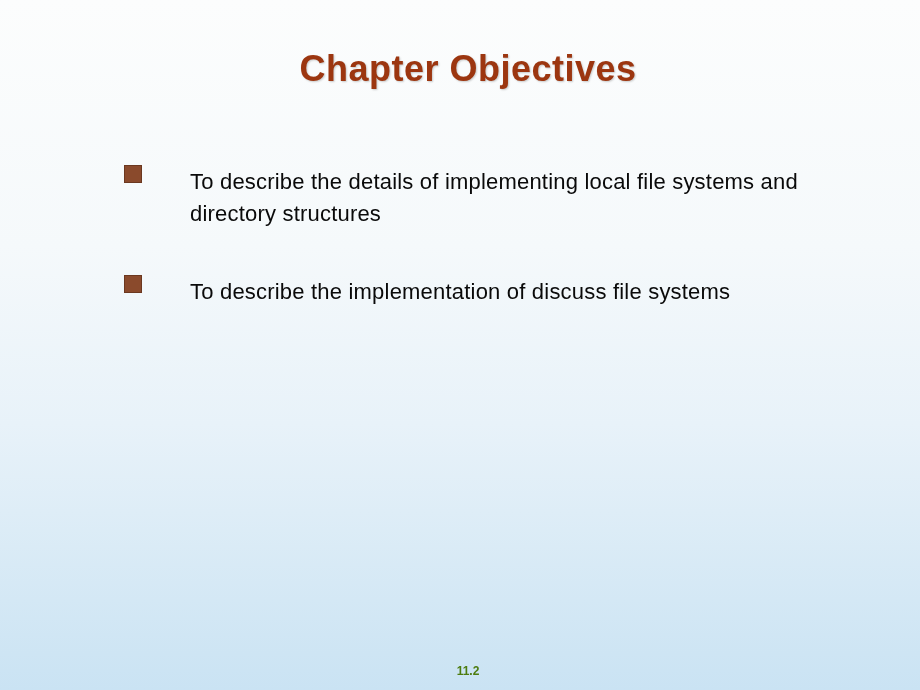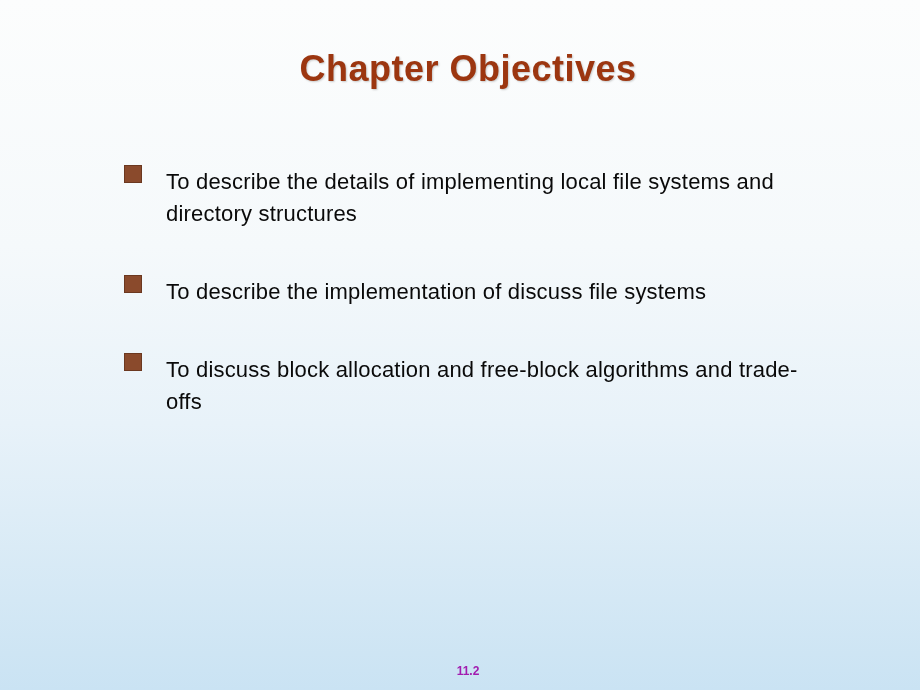--- a/index.html
+++ b/index.html
@@ -24,20 +24,21 @@
       text-shadow: 1px 1px 2px rgba(0,0,0,0.2);
       letter-spacing: 0.5px;
     }
     .content {
       padding: 52px 90px 0 100px;
     }
     .bullet-item {
       display: flex;
       align-items: flex-start;
       margin-bottom: 14px;
+      gap: 24px;
     }
     .bullet-marker {
       width: 13px;
       height: 13px;
       background-color: #8a4a2c;
       border: 1px solid #6b3820;
       flex-shrink: 0;
       margin-top: 7px;
       margin-right: 16px;
     }
@@ -47,36 +48,32 @@
       line-height: 1.45;
       letter-spacing: 0.2px;
     }
     .page-number {
       position: absolute;
       bottom: 12px;
       left: 50%;
       transform: translateX(-50%);
       font-size: 12px;
       font-weight: bold;
-      color: #a21caf;
+      color: #4d7c0f;
     }
   </style>
 </head>
 <body>
 
 <h1 class="slide-title">Chapter Objectives</h1>
 
 <div class="content">
   <div class="bullet-item">
     <div class="bullet-marker"></div>
     <div class="bullet-text">To describe the details of implementing local file systems and directory structures</div>
   </div>
   <div class="bullet-item">
     <div class="bullet-marker"></div>
     <div class="bullet-text">To describe the implementation of discuss file systems</div>
   </div>
-  <div class="bullet-item">
-    <div class="bullet-marker"></div>
-    <div class="bullet-text">To discuss block allocation and free-block algorithms and trade-offs</div>
-  </div>
 </div>
 
 <div class="page-number">11.2</div>
 
 </body></html>

